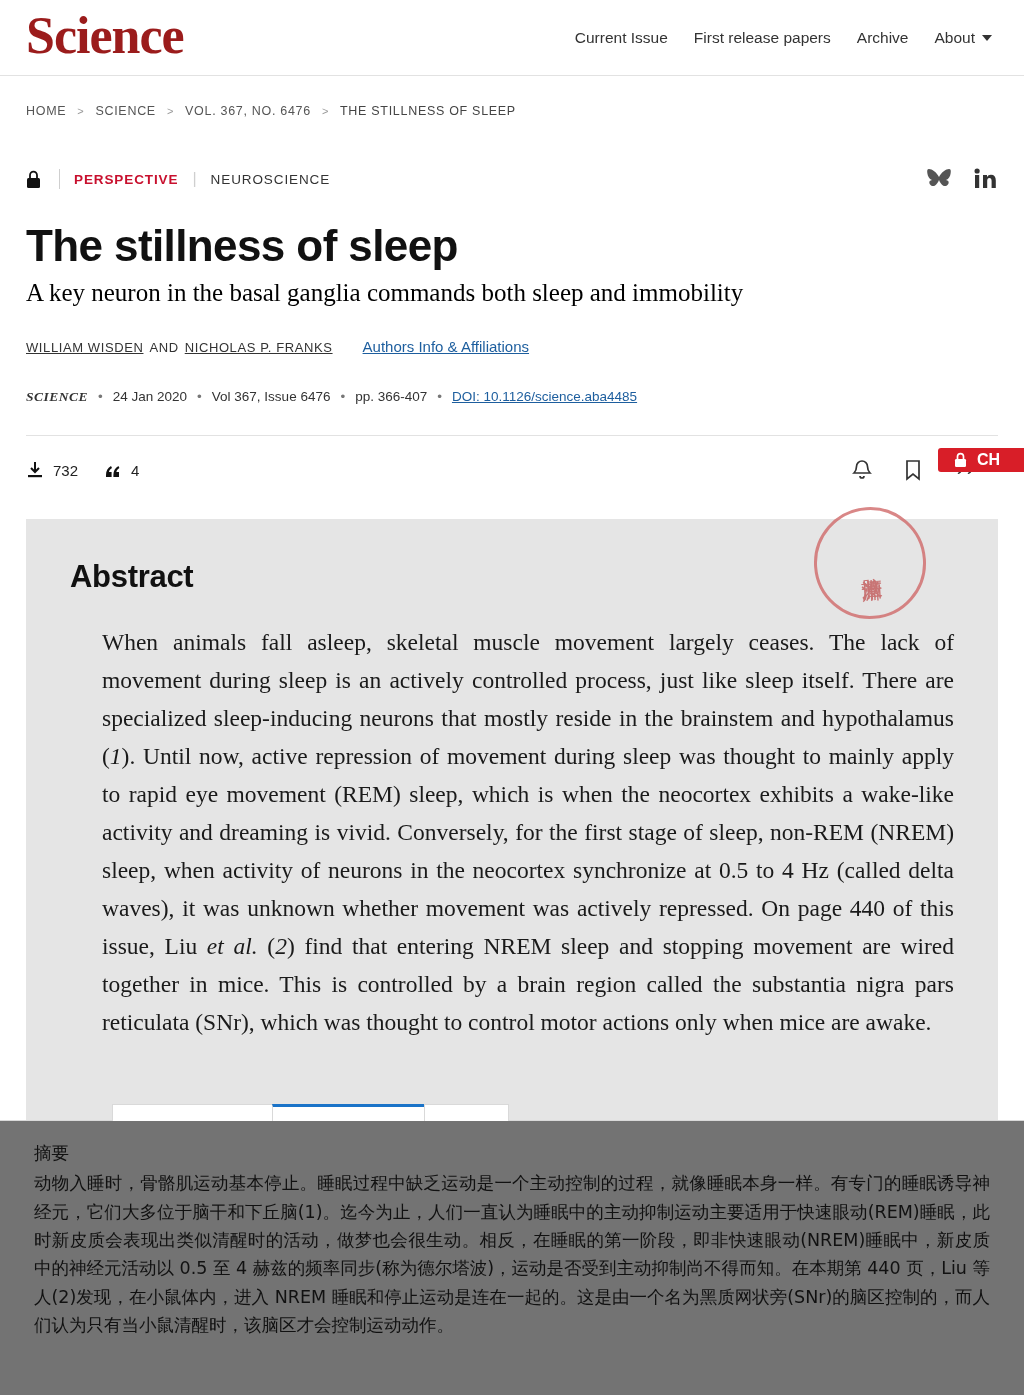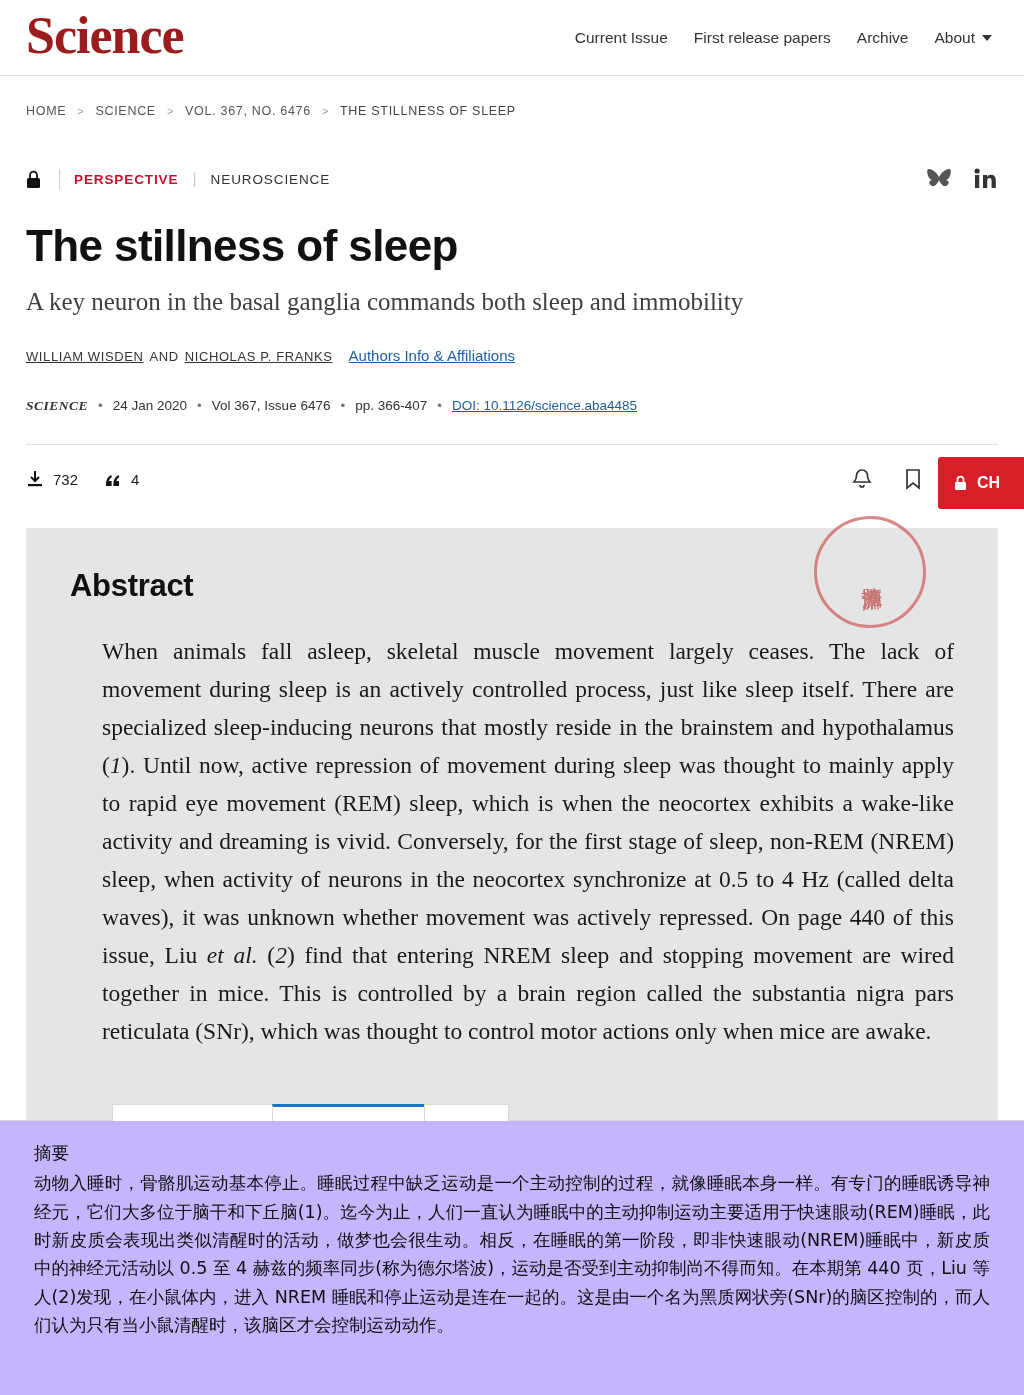--- a/index.html
+++ b/index.html
@@ -110,39 +110,39 @@
     font-size: 44px;
     line-height: 1.08;
     font-weight: 700;
     letter-spacing: -0.6px;
     margin: 30px 0 0 0;
     color: #111;
   }
   .subtitle {
     font-family: "Liberation Serif", serif;
     font-size: 25px;
-    color: #404040;
-    margin-top: 16px;
+    color: #000000;
+    margin-top: 7px;
     line-height: 1.25;
   }
 
   .authors {
     margin-top: 30px;
     font-size: 13px;
     letter-spacing: 0.6px;
     color: #333;
     display: flex;
     align-items: baseline;
     flex-wrap: wrap;
     gap: 0;
   }
   .author-name { text-decoration: underline; cursor: pointer; }
   .authors .plain { padding: 0 6px; }
   .affil-link {
-    margin-left: 16px;
+    margin-left: 30px;
     color: #1d5e9e;
     text-decoration: underline;
     font-size: 15px;
     letter-spacing: 0;
     cursor: pointer;
   }
 
   .pubinfo {
     margin-top: 34px;
     font-size: 13.5px;
@@ -188,21 +188,21 @@
     padding-right: 22px;
   }
   .action-icons .ic { cursor: pointer; color: #333; }
   .checkout-btn {
     position: absolute;
     right: -26px;
     top: 12px;
     background: #d81e28;
     color: #fff;
     border: none;
-    height: 52px;
+    height: 24px;
     display: flex;
     align-items: center;
     gap: 10px;
     padding: 0 18px 0 16px;
     font-size: 16px;
     font-weight: 700;
     border-radius: 3px 0 0 3px;
     cursor: pointer;
     white-space: nowrap;
     overflow: hidden;
@@ -258,21 +258,21 @@
   .seal span { display: block; writing-mode: vertical-rl; font-size: 21px; }
   .seal-inner { display: flex; gap: 2px; }
 
   
   .translation-panel {
     position: absolute;
     left: 0;
     bottom: 0;
     width: 1024px;
     height: 275px;
-    background: #c4b5fd;
+    background: #737373;
     border-top: 1px solid #d9d9d9;
     padding: 18px 34px 10px 34px;
     font-family: "DejaVu Sans", sans-serif;
     font-size: 17.5px;
     line-height: 1.62;
     color: #111;
   }
   .translation-tabs {
     position: absolute;
     top: -17px;

